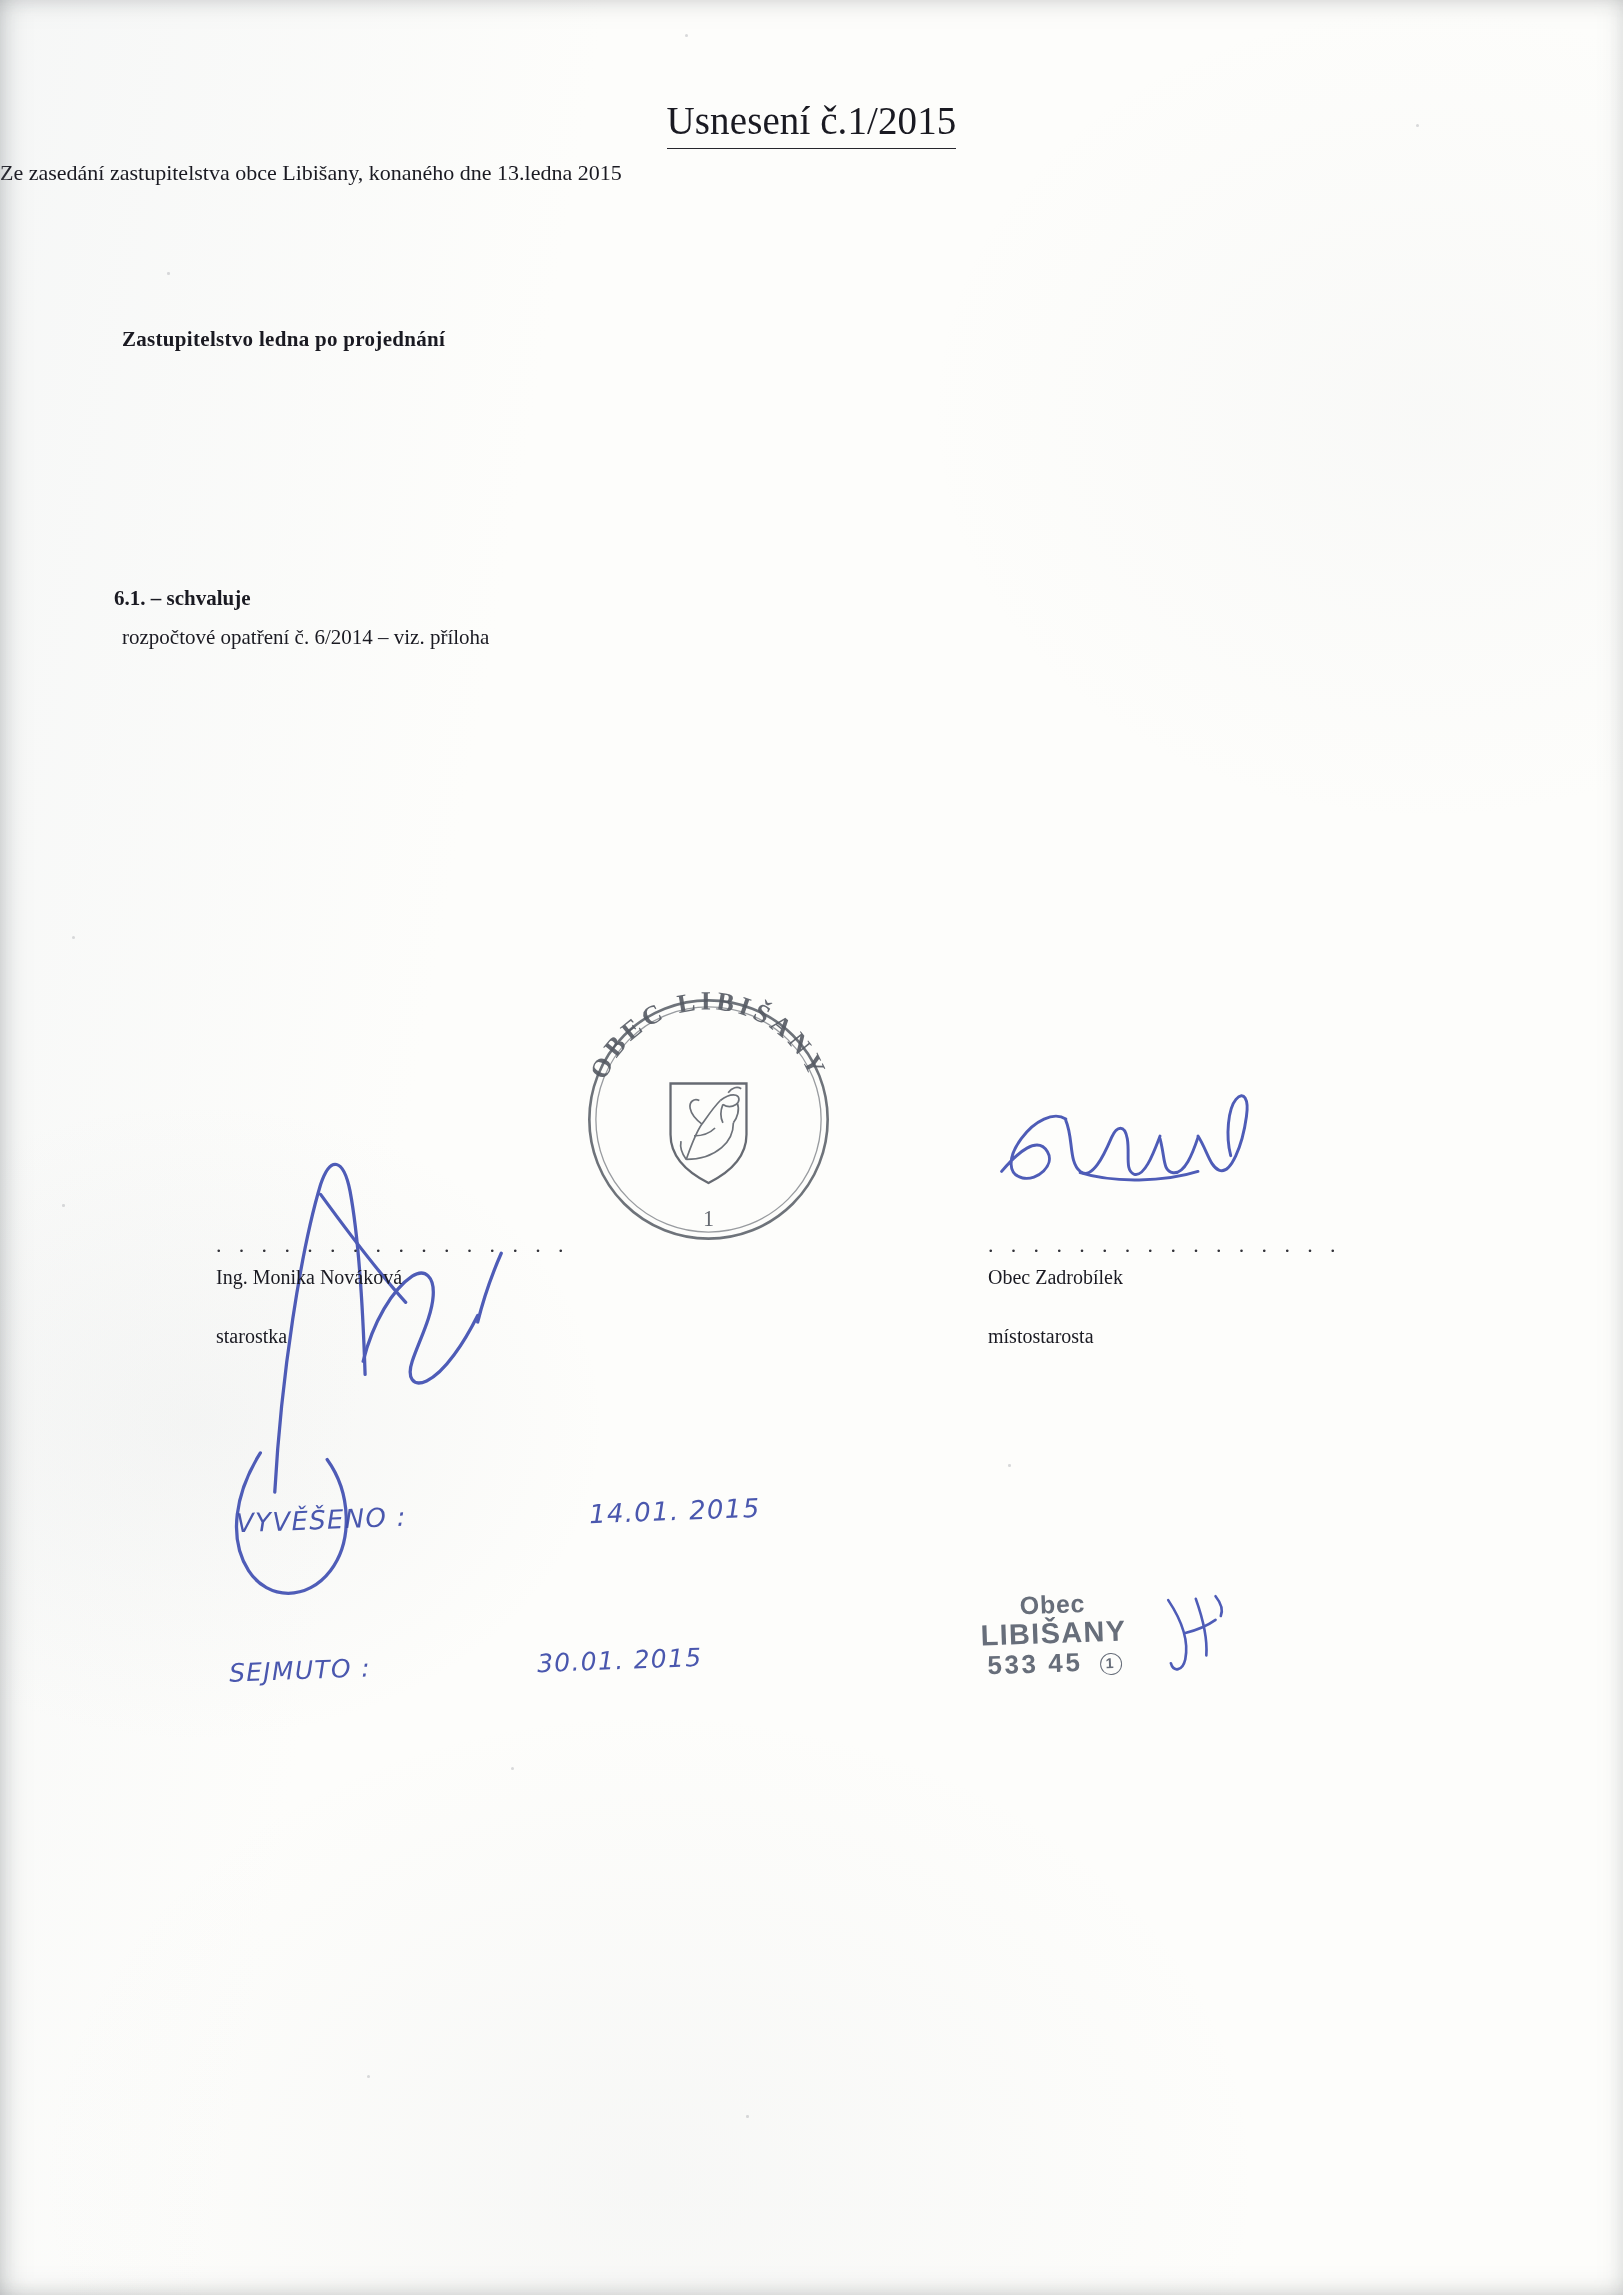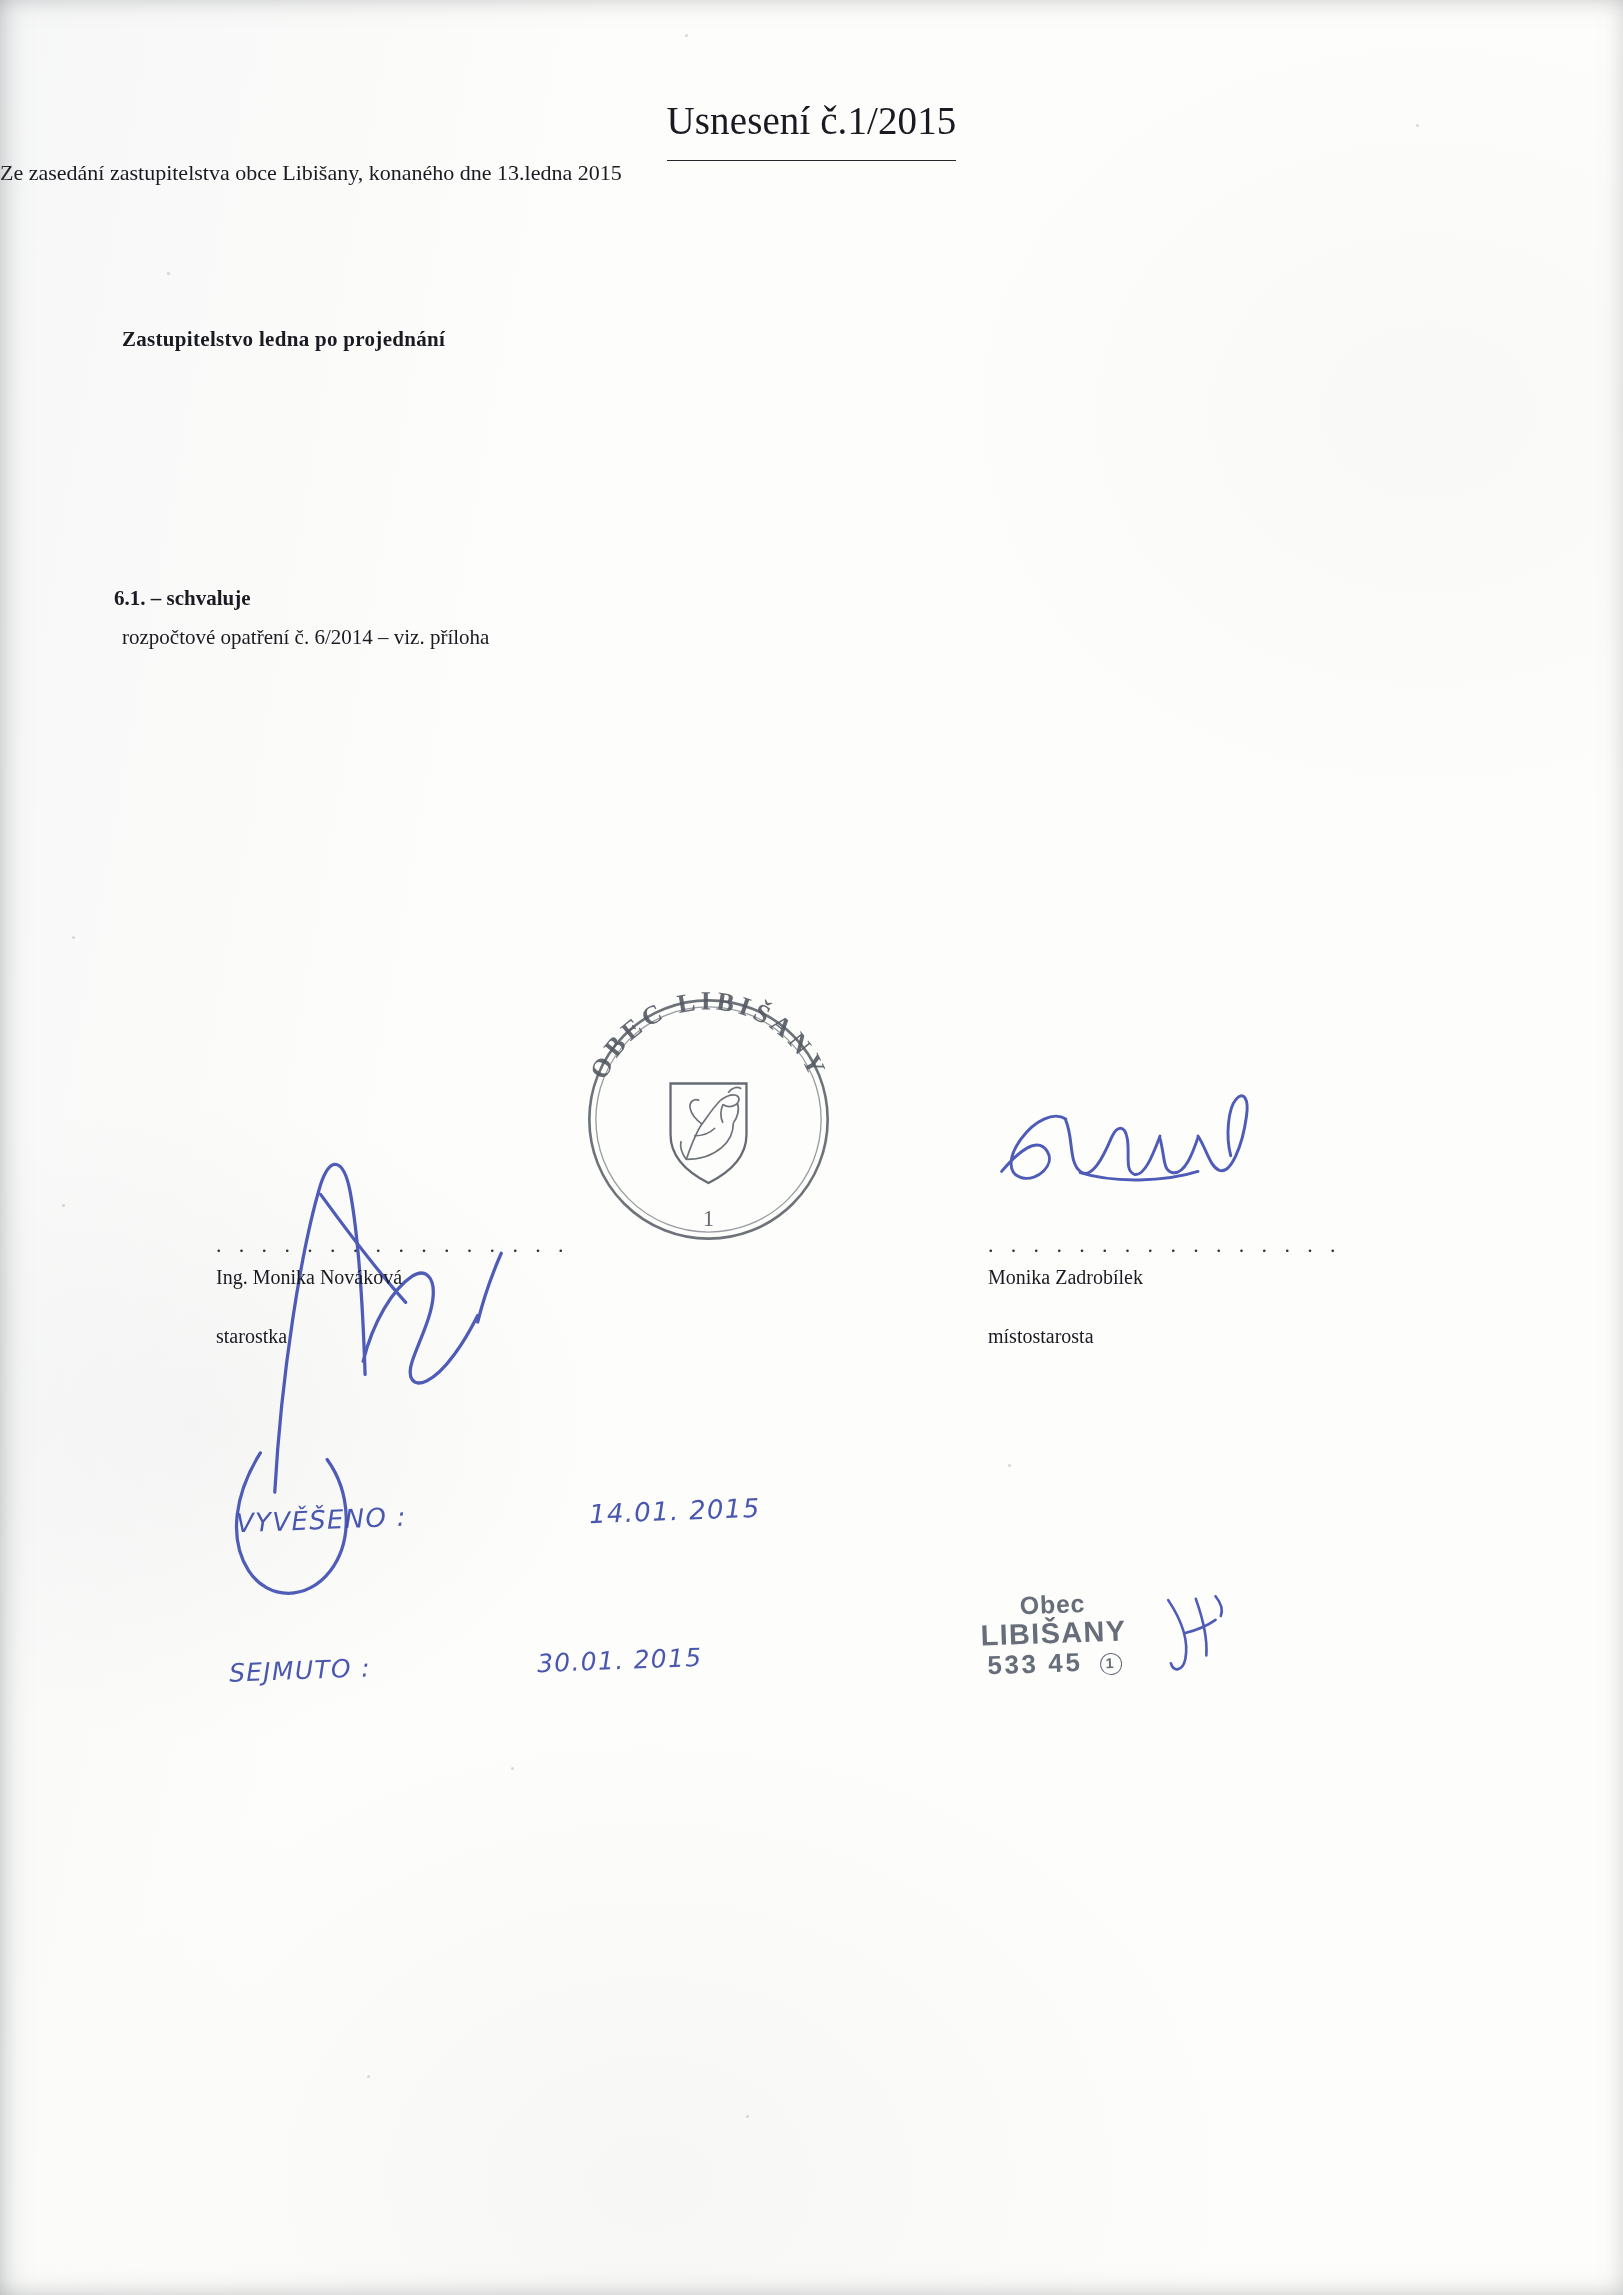--- a/index.html
+++ b/index.html
@@ -51,21 +51,21 @@
     position: absolute;
     top: 98px;
     left: 0;
     width: 100%;
     text-align: center;
     font-size: 39px;
     letter-spacing: 0.1px;
   }
   .doc-title span {
     border-bottom: 1.3px solid #26262c;
-    padding-bottom: 18px;
+    padding-bottom: 6px;
   }
   .doc-subtitle {
     position: absolute;
     top: 160px;
     left: 0;
     width: 100%;
     font-size: 22px;
     font-family: Liberation Serif, serif;
   }
 
@@ -244,21 +244,21 @@
   </svg>
 
   <div class="sig left">
     <span class="dots">. . . . . . . . . . . . . . . .</span>
     <span class="sig-name">Ing. Monika Nováková</span>
     <span class="sig-role">starostka</span>
   </div>
 
   <div class="sig right">
     <span class="dots">. . . . . . . . . . . . . . . .</span>
-    <span class="sig-name">Monika Zadrobílek</span>
+    <span class="sig-name">Obec Zadrobílek</span>
     <span class="sig-role">místostarosta</span>
   </div>
 
   <div class="hand" style="top:1505px;left:236px;">VYVĚŠENO :</div>
   <div class="hand" style="top:1496px;left:589px;">14.01. 2015</div>
 
   <div class="hand small" style="top:1656px;left:229px;">SEJMUTO :</div>
   <div class="hand small" style="top:1646px;left:537px;">30.01. 2015</div>
 
   <div class="office-stamp">

